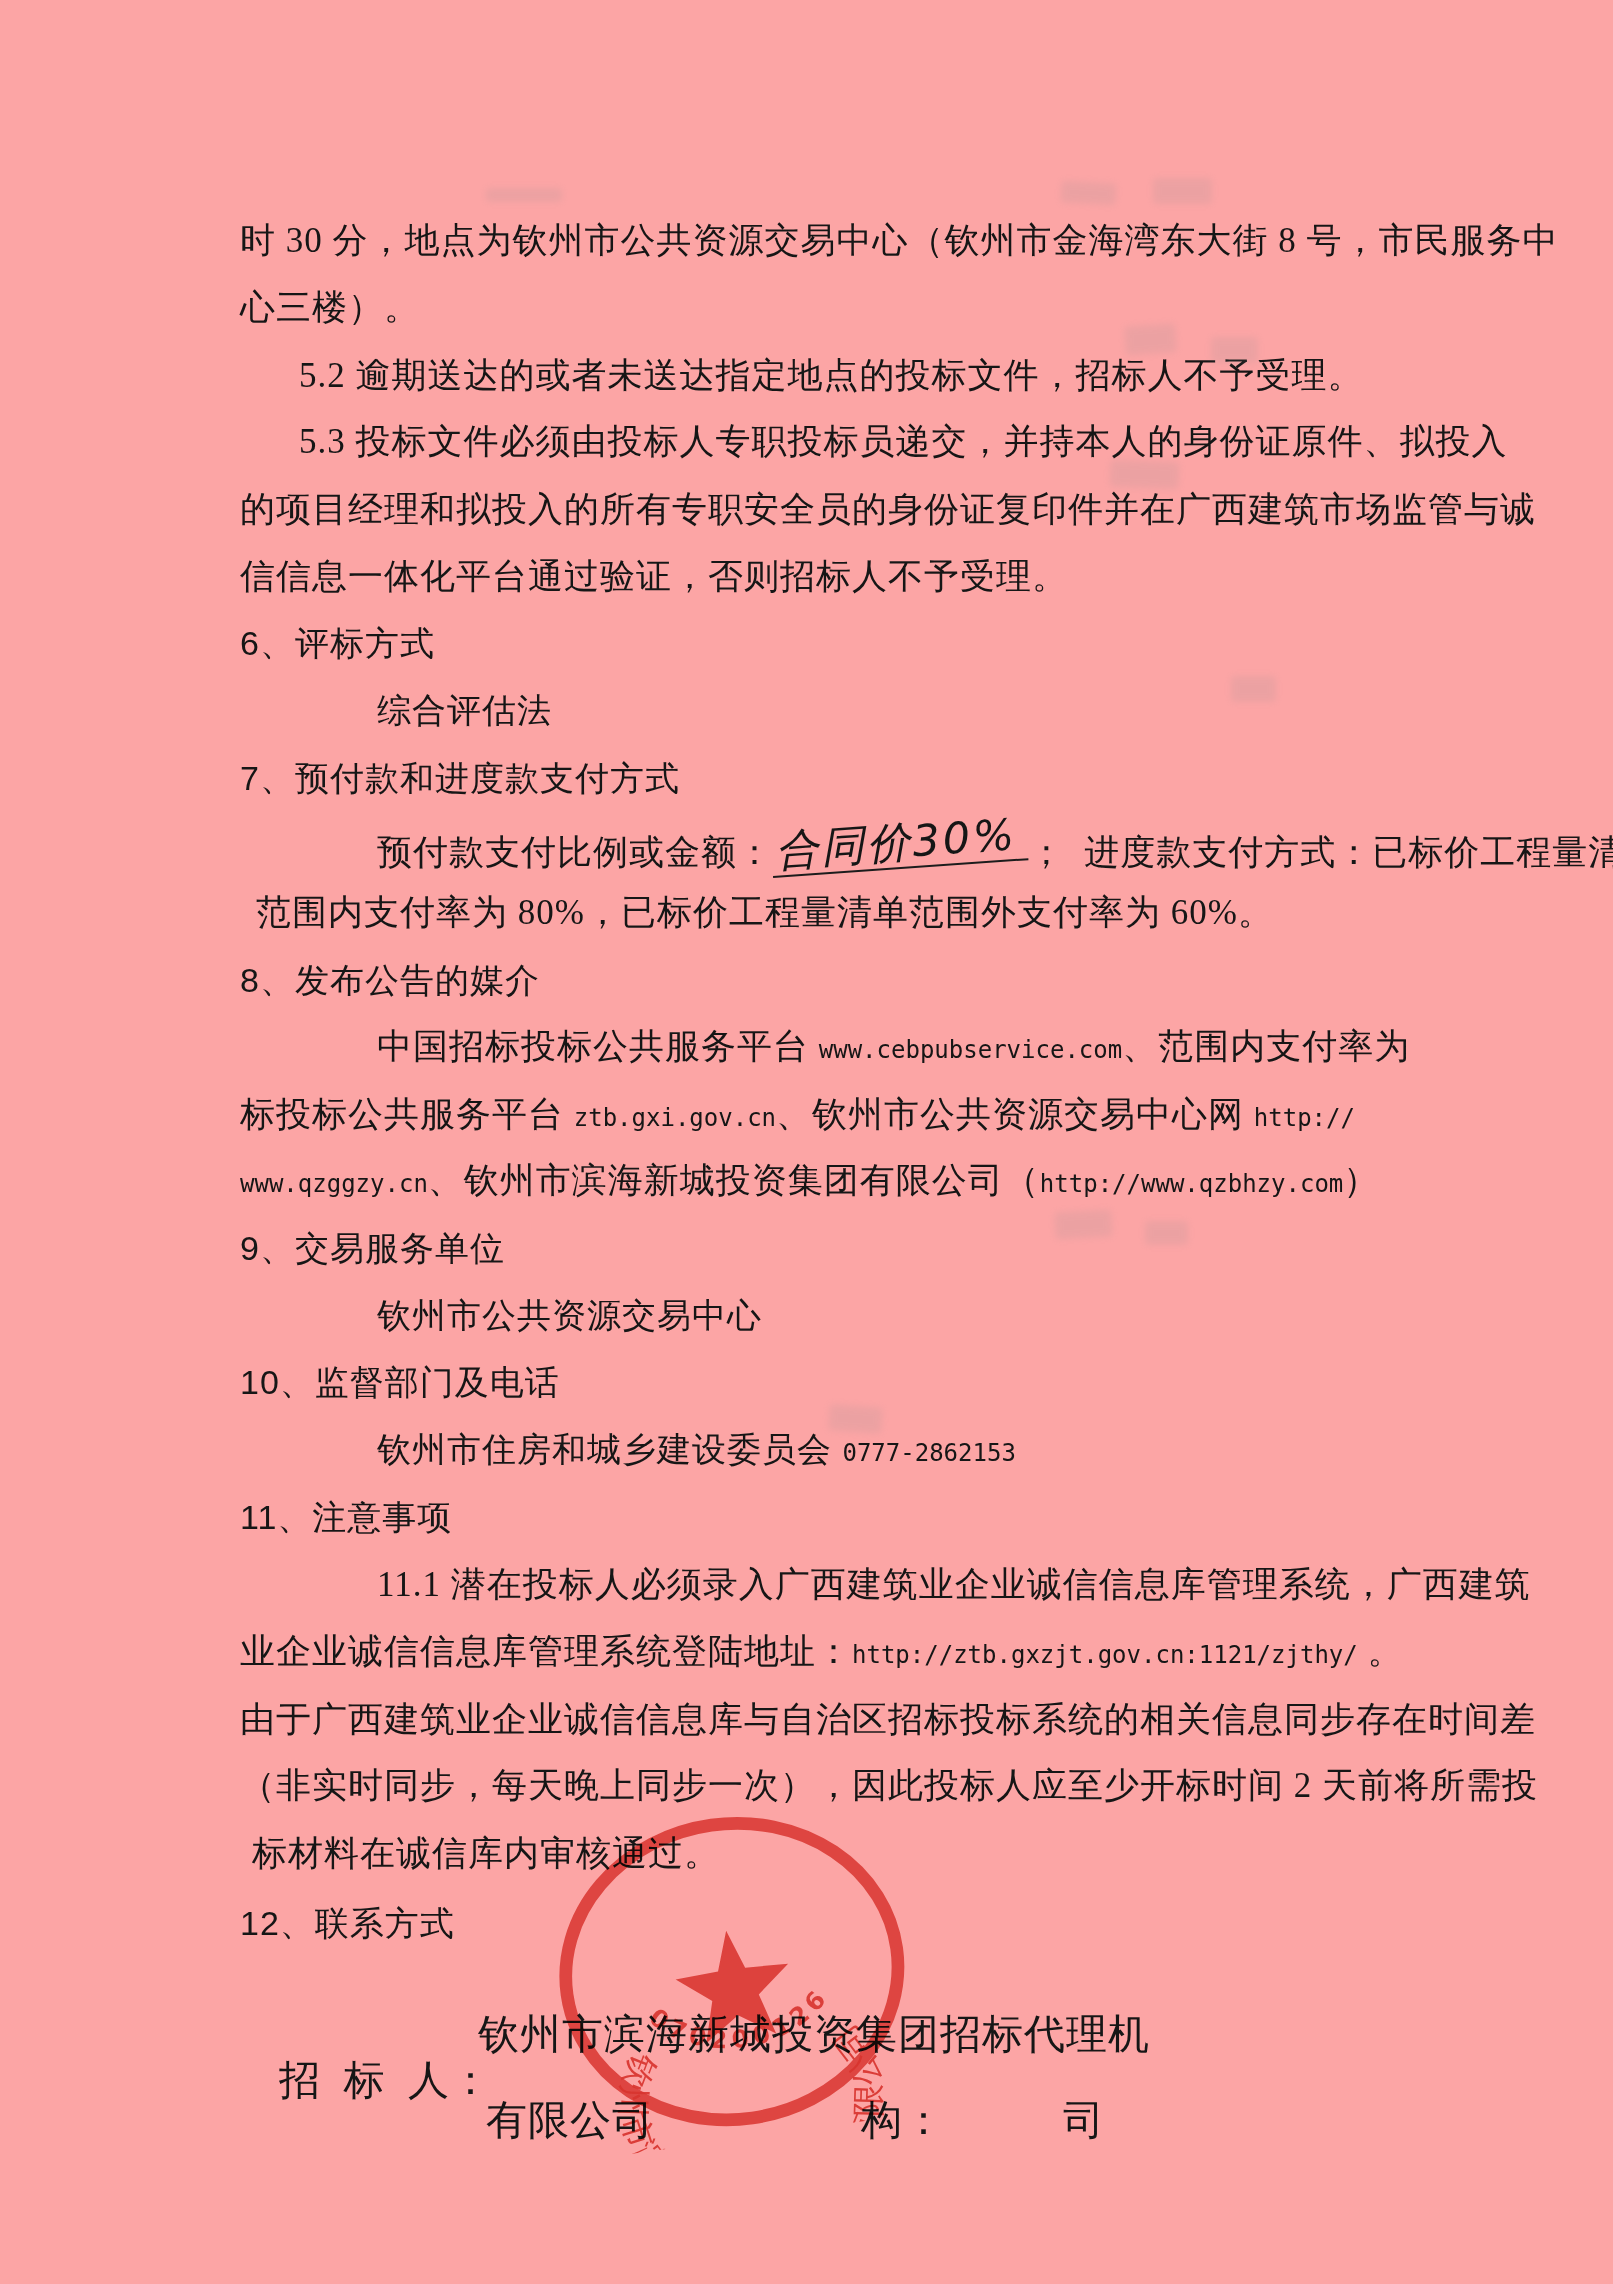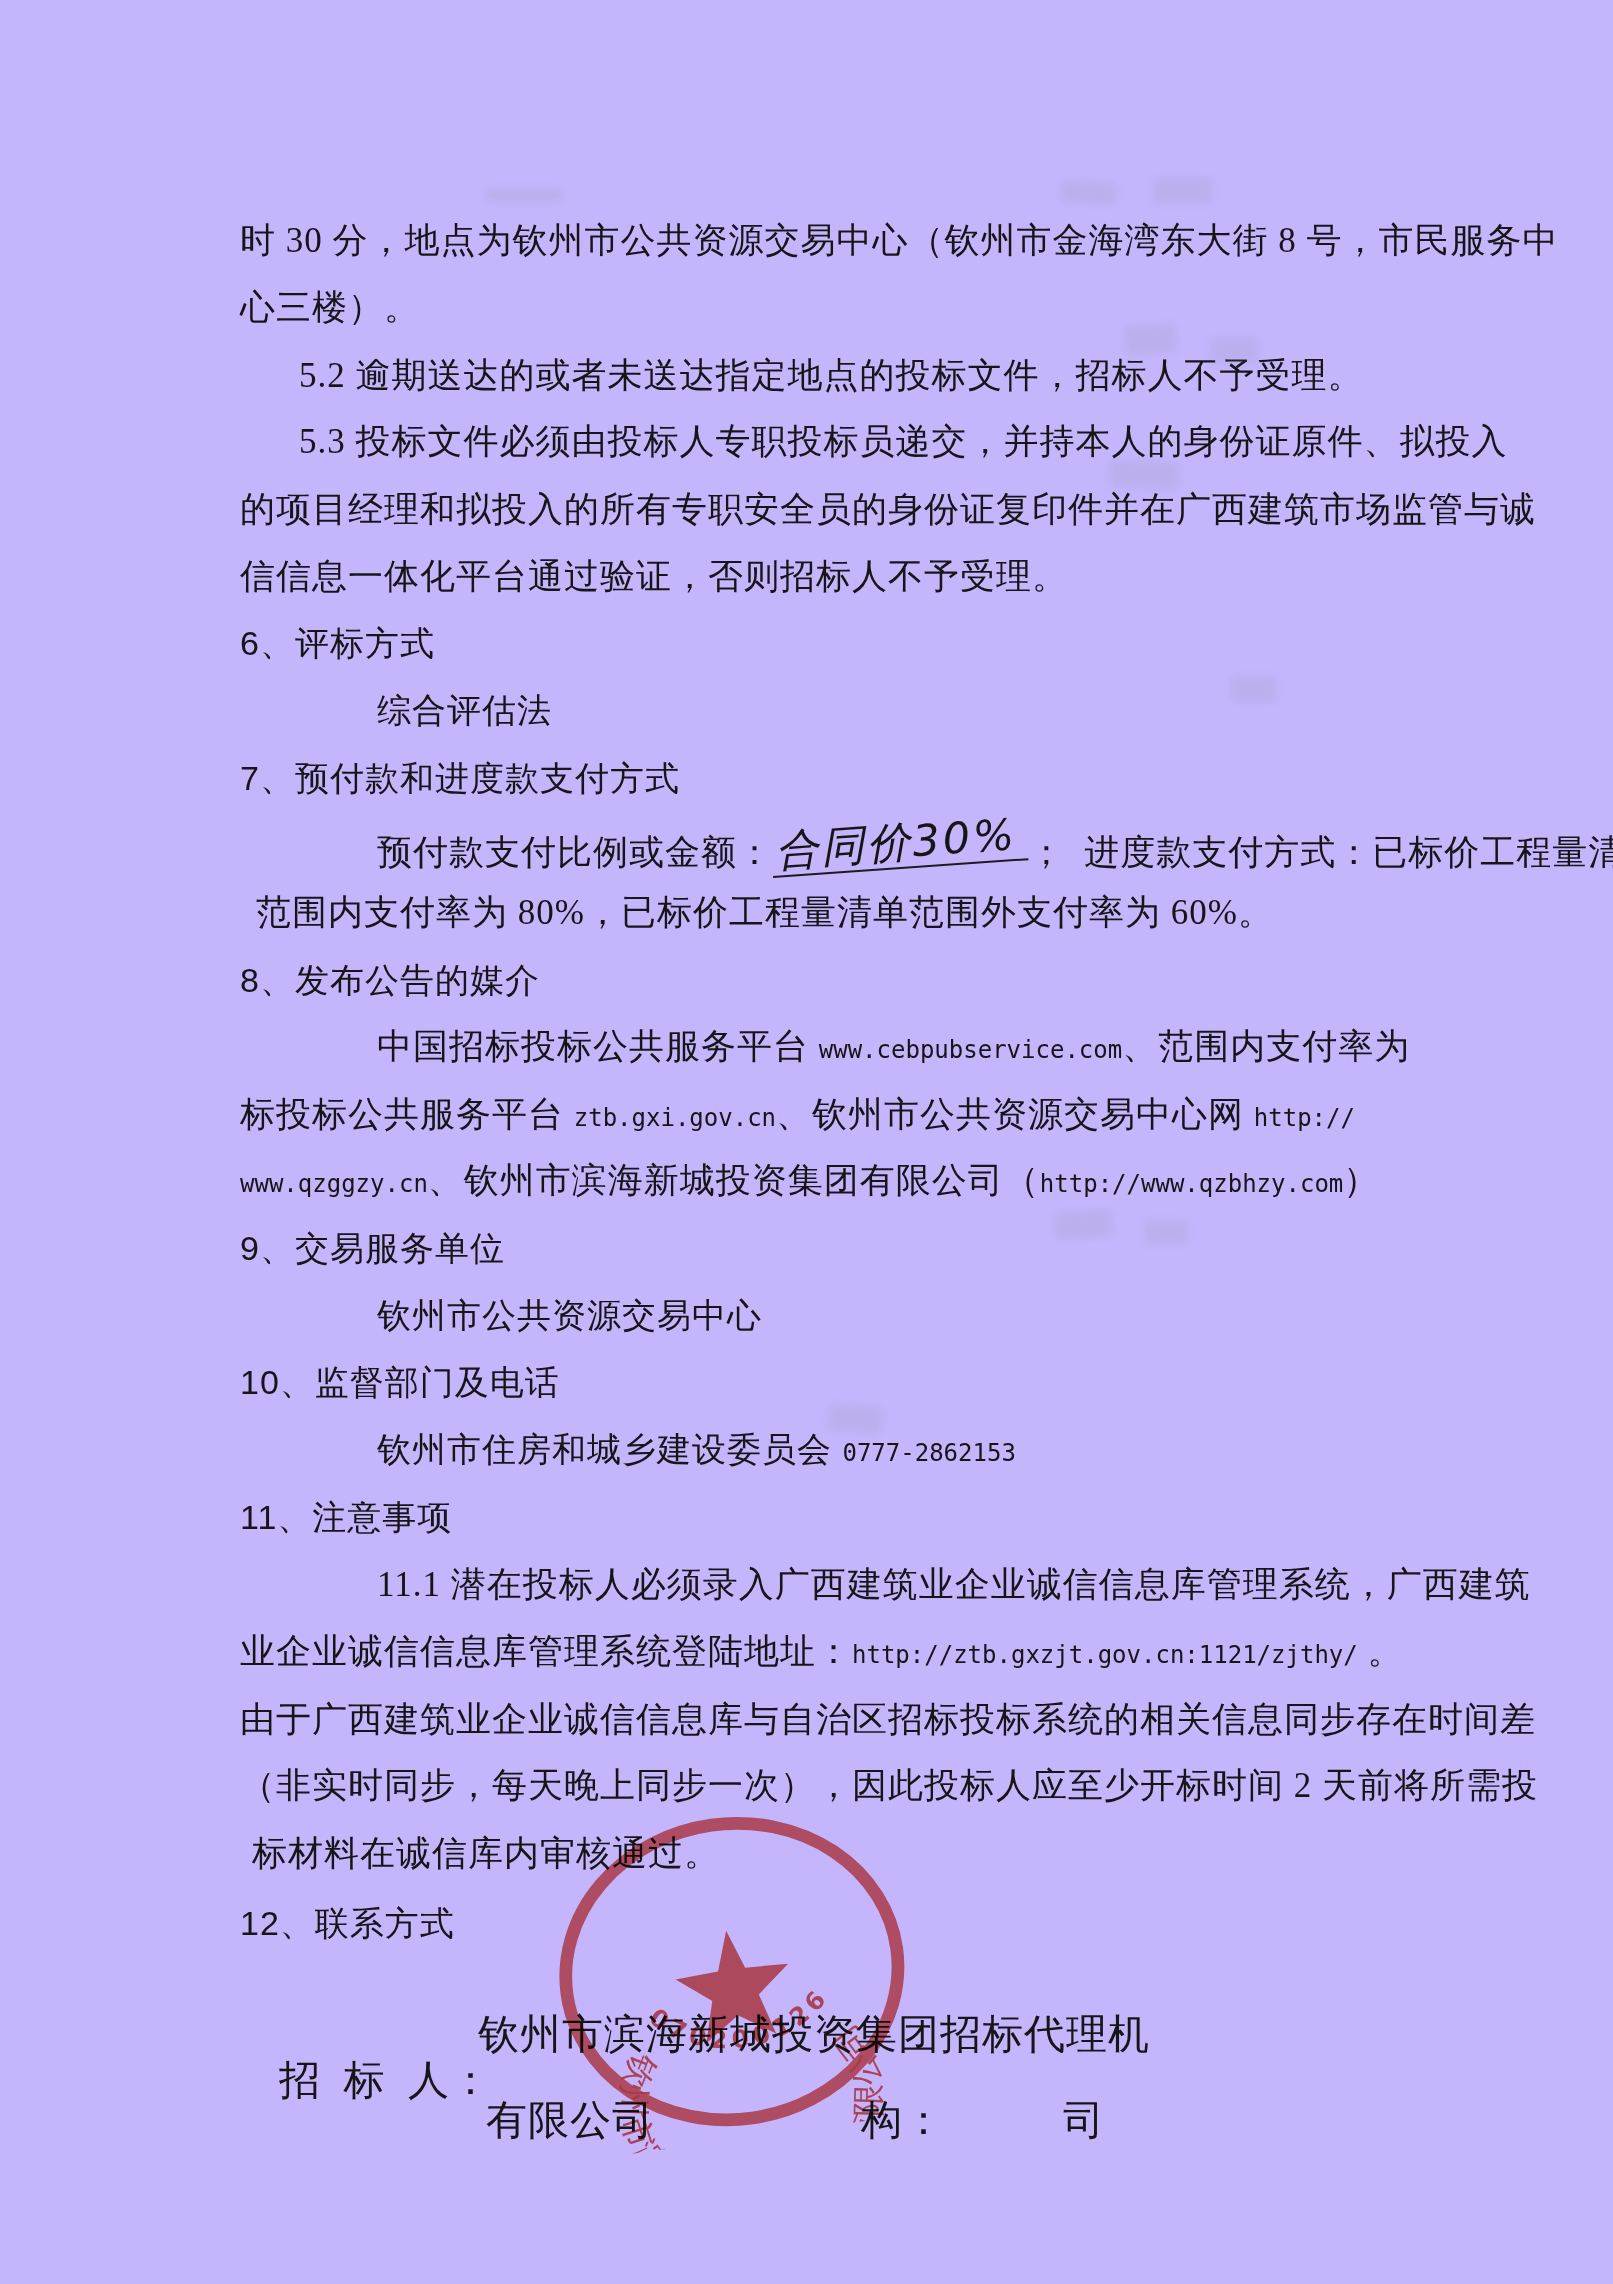--- a/index.html
+++ b/index.html
@@ -1,20 +1,20 @@
 <!DOCTYPE html>
 <html><head>
 <meta charset="utf-8">
 <style>
   html,body{margin:0;padding:0;background:#e8e8e8;}
   .page{
     position:relative;
     width:1613px;height:2285px;
     margin:0 auto;
-    background:#c4b5fd;
+    background:#fca5a5;
     overflow:hidden;
     font-family:"Liberation Serif","DejaVu Serif",serif;
     color:#161616;
   }
   .line{
     position:absolute;
     left:240px;
     font-size:35px;
     letter-spacing:1px;
     line-height:1.15;

